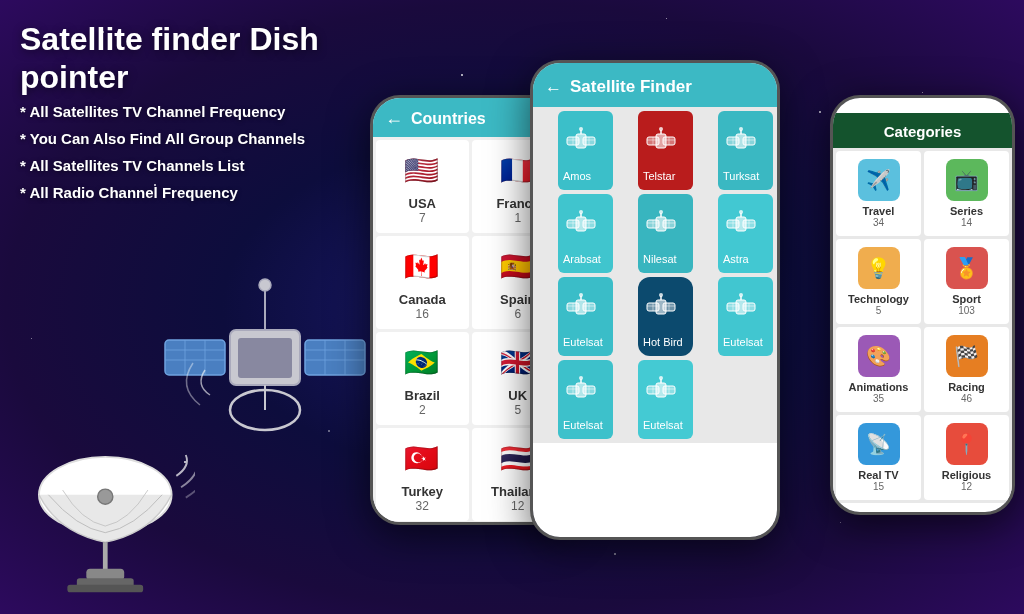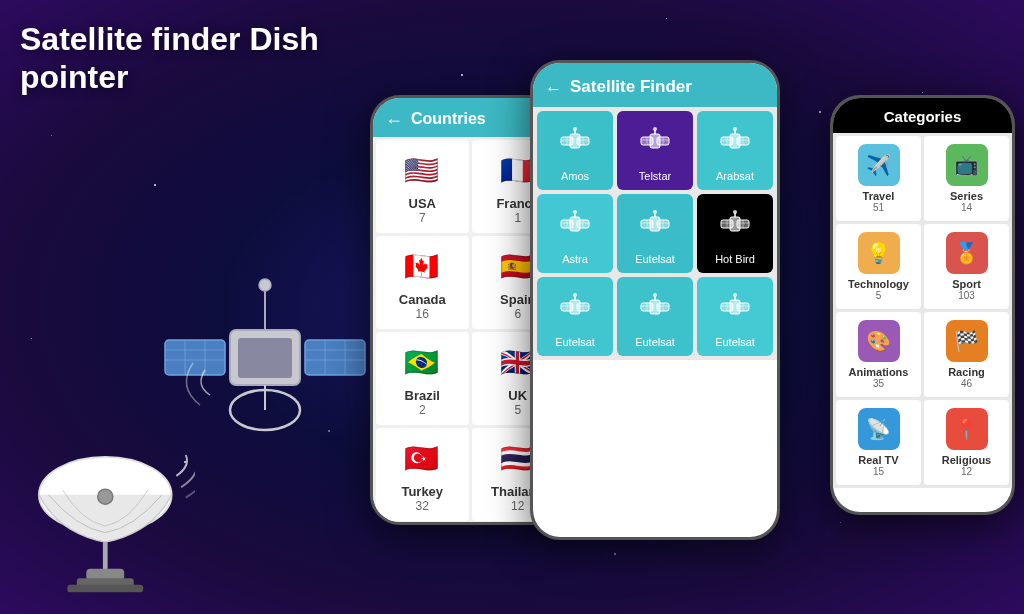--- a/index.html
+++ b/index.html
@@ -156,23 +156,24 @@
       grid-template-columns: 1fr 1fr 1fr;
       gap: 4px;
       padding: 4px;
       background: #e8e8e8;
     }
 
     .sat-item {
       background: #4db8c2;
       display: flex;
       flex-direction: column;
-      align-items: center;
+      align-items: flex-start;
       padding: 12px 5px 8px;
       border-radius: 6px;
+      margin-left: 21px;
     }
 
     .sat-icon {
       font-size: 28px;
       margin-bottom: 4px;
       color: white;
     }
     .sat-name {
       font-size: 11px;
       color: white;
@@ -184,25 +185,26 @@
     .phone-categories {
       width: 185px;
       height: 420px;
       left: 830px;
       top: 95px;
       z-index: 5;
     }
 
     .categories-header {
       padding: 10px 12px 8px;
-      background: #000000;
+      background: #14532d;
       color: white;
       font-size: 15px;
       font-weight: bold;
       text-align: center;
+      margin-top: 15px;
     }
 
     .categories-grid {
       display: grid;
       grid-template-columns: 1fr 1fr;
       gap: 3px;
       padding: 3px;
       background: #e8e8e8;
     }
 
@@ -274,20 +276,26 @@
   <div class="star" style="width:2px;height:2px;top:90%;left:60%;opacity:0.6"></div>
   <div class="star" style="width:1px;height:1px;top:15%;left:90%;opacity:0.7"></div>
   <div class="star" style="width:2px;height:2px;top:40%;left:95%;opacity:0.8"></div>
   <div class="star" style="width:1px;height:1px;top:55%;left:3%;opacity:0.6"></div>
   <div class="star" style="width:2px;height:2px;top:75%;left:18%;opacity:0.9"></div>
   <div class="star" style="width:1px;height:1px;top:85%;left:82%;opacity:0.5"></div>
 </div>
 
 <div class="left-section">
   <h1 class="main-title">Satellite finder Dish pointer</h1>
+  <ul class="feature-list">
+  <li>* All Satellites TV Channel Frequency</li>
+      <li>* You Can Also Find All Group Channels</li>
+      <li>* All Satellites TV Channels List</li>
+      <li>* All Radio Channel Frequency</li>
+    </ul>
 </div>
 
 <svg class="satellite-illustration" viewBox="0 0 220 180" xmlns="http://www.w3.org/2000/svg">
 
   <rect x="10" y="75" width="60" height="35" rx="4" fill="#4a7fc1" stroke="#6fa3e0" stroke-width="1.5"></rect>
   <line x1="10" y1="85" x2="70" y2="85" stroke="#6fa3e0" stroke-width="0.8"></line>
   <line x1="10" y1="95" x2="70" y2="95" stroke="#6fa3e0" stroke-width="0.8"></line>
   <line x1="30" y1="75" x2="30" y2="110" stroke="#6fa3e0" stroke-width="0.8"></line>
   <line x1="50" y1="75" x2="50" y2="110" stroke="#6fa3e0" stroke-width="0.8"></line>
 
@@ -399,48 +407,76 @@
     <line x1="10" y1="14" x2="10" y2="22" stroke="white" stroke-width="0.5"></line>
     <rect x="20" y="14" width="12" height="8" rx="2" fill="rgba(255,255,255,0.4)" stroke="white" stroke-width="1"></rect>
     <line x1="20" y1="17" x2="32" y2="17" stroke="white" stroke-width="0.5"></line>
     <line x1="26" y1="14" x2="26" y2="22" stroke="white" stroke-width="0.5"></line>
     <rect x="13" y="11" width="10" height="14" rx="2" fill="rgba(255,255,255,0.6)" stroke="white" stroke-width="1"></rect>
     <line x1="18" y1="7" x2="18" y2="11" stroke="white" stroke-width="1.5"></line>
     <circle cx="18" cy="6" r="2" fill="white" opacity="0.8"></circle>
   </svg></div>
     <div class="sat-name">Amos</div>
   </div>
-        <div class="sat-item" style="background: #4c1d95;">
+        <div class="sat-item" style="background: #b91c1c;">
     <div class="sat-icon"><svg width="36" height="36" viewBox="0 0 36 36" xmlns="http://www.w3.org/2000/svg">
     <rect x="4" y="14" width="12" height="8" rx="2" fill="rgba(255,255,255,0.4)" stroke="white" stroke-width="1"></rect>
     <line x1="4" y1="17" x2="16" y2="17" stroke="white" stroke-width="0.5"></line>
     <line x1="10" y1="14" x2="10" y2="22" stroke="white" stroke-width="0.5"></line>
     <rect x="20" y="14" width="12" height="8" rx="2" fill="rgba(255,255,255,0.4)" stroke="white" stroke-width="1"></rect>
     <line x1="20" y1="17" x2="32" y2="17" stroke="white" stroke-width="0.5"></line>
     <line x1="26" y1="14" x2="26" y2="22" stroke="white" stroke-width="0.5"></line>
     <rect x="13" y="11" width="10" height="14" rx="2" fill="rgba(255,255,255,0.6)" stroke="white" stroke-width="1"></rect>
     <line x1="18" y1="7" x2="18" y2="11" stroke="white" stroke-width="1.5"></line>
     <circle cx="18" cy="6" r="2" fill="white" opacity="0.8"></circle>
   </svg></div>
     <div class="sat-name">Telstar</div>
   </div>
+        <div class="sat-item" style="background: rgb(58, 184, 194);">
+    <div class="sat-icon"><svg width="36" height="36" viewBox="0 0 36 36" xmlns="http://www.w3.org/2000/svg">
+    <rect x="4" y="14" width="12" height="8" rx="2" fill="rgba(255,255,255,0.4)" stroke="white" stroke-width="1"></rect>
+    <line x1="4" y1="17" x2="16" y2="17" stroke="white" stroke-width="0.5"></line>
+    <line x1="10" y1="14" x2="10" y2="22" stroke="white" stroke-width="0.5"></line>
+    <rect x="20" y="14" width="12" height="8" rx="2" fill="rgba(255,255,255,0.4)" stroke="white" stroke-width="1"></rect>
+    <line x1="20" y1="17" x2="32" y2="17" stroke="white" stroke-width="0.5"></line>
+    <line x1="26" y1="14" x2="26" y2="22" stroke="white" stroke-width="0.5"></line>
+    <rect x="13" y="11" width="10" height="14" rx="2" fill="rgba(255,255,255,0.6)" stroke="white" stroke-width="1"></rect>
+    <line x1="18" y1="7" x2="18" y2="11" stroke="white" stroke-width="1.5"></line>
+    <circle cx="18" cy="6" r="2" fill="white" opacity="0.8"></circle>
+  </svg></div>
+    <div class="sat-name">Turksat</div>
+  </div>
         <div class="sat-item" style="background: rgb(64, 197, 206);">
     <div class="sat-icon"><svg width="36" height="36" viewBox="0 0 36 36" xmlns="http://www.w3.org/2000/svg">
     <rect x="4" y="14" width="12" height="8" rx="2" fill="rgba(255,255,255,0.4)" stroke="white" stroke-width="1"></rect>
     <line x1="4" y1="17" x2="16" y2="17" stroke="white" stroke-width="0.5"></line>
     <line x1="10" y1="14" x2="10" y2="22" stroke="white" stroke-width="0.5"></line>
     <rect x="20" y="14" width="12" height="8" rx="2" fill="rgba(255,255,255,0.4)" stroke="white" stroke-width="1"></rect>
     <line x1="20" y1="17" x2="32" y2="17" stroke="white" stroke-width="0.5"></line>
     <line x1="26" y1="14" x2="26" y2="22" stroke="white" stroke-width="0.5"></line>
     <rect x="13" y="11" width="10" height="14" rx="2" fill="rgba(255,255,255,0.6)" stroke="white" stroke-width="1"></rect>
     <line x1="18" y1="7" x2="18" y2="11" stroke="white" stroke-width="1.5"></line>
     <circle cx="18" cy="6" r="2" fill="white" opacity="0.8"></circle>
   </svg></div>
     <div class="sat-name">Arabsat</div>
   </div>
+        <div class="sat-item" style="background: rgb(56, 181, 191);">
+    <div class="sat-icon"><svg width="36" height="36" viewBox="0 0 36 36" xmlns="http://www.w3.org/2000/svg">
+    <rect x="4" y="14" width="12" height="8" rx="2" fill="rgba(255,255,255,0.4)" stroke="white" stroke-width="1"></rect>
+    <line x1="4" y1="17" x2="16" y2="17" stroke="white" stroke-width="0.5"></line>
+    <line x1="10" y1="14" x2="10" y2="22" stroke="white" stroke-width="0.5"></line>
+    <rect x="20" y="14" width="12" height="8" rx="2" fill="rgba(255,255,255,0.4)" stroke="white" stroke-width="1"></rect>
+    <line x1="20" y1="17" x2="32" y2="17" stroke="white" stroke-width="0.5"></line>
+    <line x1="26" y1="14" x2="26" y2="22" stroke="white" stroke-width="0.5"></line>
+    <rect x="13" y="11" width="10" height="14" rx="2" fill="rgba(255,255,255,0.6)" stroke="white" stroke-width="1"></rect>
+    <line x1="18" y1="7" x2="18" y2="11" stroke="white" stroke-width="1.5"></line>
+    <circle cx="18" cy="6" r="2" fill="white" opacity="0.8"></circle>
+  </svg></div>
+    <div class="sat-name">Nilesat</div>
+  </div>
         <div class="sat-item" style="background: rgb(66, 200, 210);">
     <div class="sat-icon"><svg width="36" height="36" viewBox="0 0 36 36" xmlns="http://www.w3.org/2000/svg">
     <rect x="4" y="14" width="12" height="8" rx="2" fill="rgba(255,255,255,0.4)" stroke="white" stroke-width="1"></rect>
     <line x1="4" y1="17" x2="16" y2="17" stroke="white" stroke-width="0.5"></line>
     <line x1="10" y1="14" x2="10" y2="22" stroke="white" stroke-width="0.5"></line>
     <rect x="20" y="14" width="12" height="8" rx="2" fill="rgba(255,255,255,0.4)" stroke="white" stroke-width="1"></rect>
     <line x1="20" y1="17" x2="32" y2="17" stroke="white" stroke-width="0.5"></line>
     <line x1="26" y1="14" x2="26" y2="22" stroke="white" stroke-width="0.5"></line>
     <rect x="13" y="11" width="10" height="14" rx="2" fill="rgba(255,255,255,0.6)" stroke="white" stroke-width="1"></rect>
     <line x1="18" y1="7" x2="18" y2="11" stroke="white" stroke-width="1.5"></line>
@@ -455,21 +491,21 @@
     <line x1="10" y1="14" x2="10" y2="22" stroke="white" stroke-width="0.5"></line>
     <rect x="20" y="14" width="12" height="8" rx="2" fill="rgba(255,255,255,0.4)" stroke="white" stroke-width="1"></rect>
     <line x1="20" y1="17" x2="32" y2="17" stroke="white" stroke-width="0.5"></line>
     <line x1="26" y1="14" x2="26" y2="22" stroke="white" stroke-width="0.5"></line>
     <rect x="13" y="11" width="10" height="14" rx="2" fill="rgba(255,255,255,0.6)" stroke="white" stroke-width="1"></rect>
     <line x1="18" y1="7" x2="18" y2="11" stroke="white" stroke-width="1.5"></line>
     <circle cx="18" cy="6" r="2" fill="white" opacity="0.8"></circle>
   </svg></div>
     <div class="sat-name">Eutelsat</div>
   </div>
-        <div class="sat-item" style="background: #000000;">
+        <div class="sat-item" style="background: #0c4a6e; border-radius: 12px;">
     <div class="sat-icon"><svg width="36" height="36" viewBox="0 0 36 36" xmlns="http://www.w3.org/2000/svg">
     <rect x="4" y="14" width="12" height="8" rx="2" fill="rgba(255,255,255,0.4)" stroke="white" stroke-width="1"></rect>
     <line x1="4" y1="17" x2="16" y2="17" stroke="white" stroke-width="0.5"></line>
     <line x1="10" y1="14" x2="10" y2="22" stroke="white" stroke-width="0.5"></line>
     <rect x="20" y="14" width="12" height="8" rx="2" fill="rgba(255,255,255,0.4)" stroke="white" stroke-width="1"></rect>
     <line x1="20" y1="17" x2="32" y2="17" stroke="white" stroke-width="0.5"></line>
     <line x1="26" y1="14" x2="26" y2="22" stroke="white" stroke-width="0.5"></line>
     <rect x="13" y="11" width="10" height="14" rx="2" fill="rgba(255,255,255,0.6)" stroke="white" stroke-width="1"></rect>
     <line x1="18" y1="7" x2="18" y2="11" stroke="white" stroke-width="1.5"></line>
     <circle cx="18" cy="6" r="2" fill="white" opacity="0.8"></circle>
@@ -527,21 +563,21 @@
     <div class="categories-header">
       <span>Categories</span>
     </div>
     <div class="categories-grid">
 
     <div class="cat-item">
     <div class="cat-icon-wrap" style="background:#5bc0de;">
       <span style="font-size:20px;">✈️</span>
     </div>
     <div class="cat-name">Travel</div>
-    <div class="cat-count">51</div>
+    <div class="cat-count">34</div>
   </div>
         <div class="cat-item">
     <div class="cat-icon-wrap" style="background:#5cb85c;">
       <span style="font-size:20px;">📺</span>
     </div>
     <div class="cat-name">Series</div>
     <div class="cat-count">14</div>
   </div>
         <div class="cat-item">
     <div class="cat-icon-wrap" style="background:#f0ad4e;">

